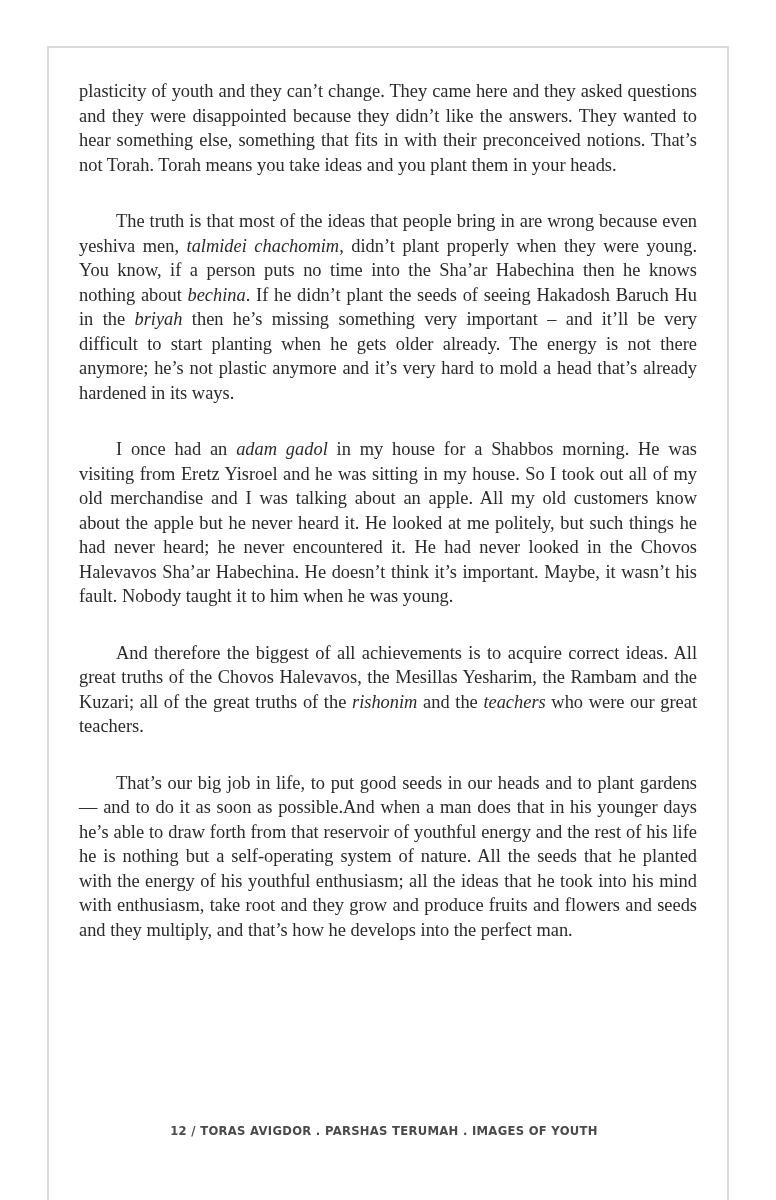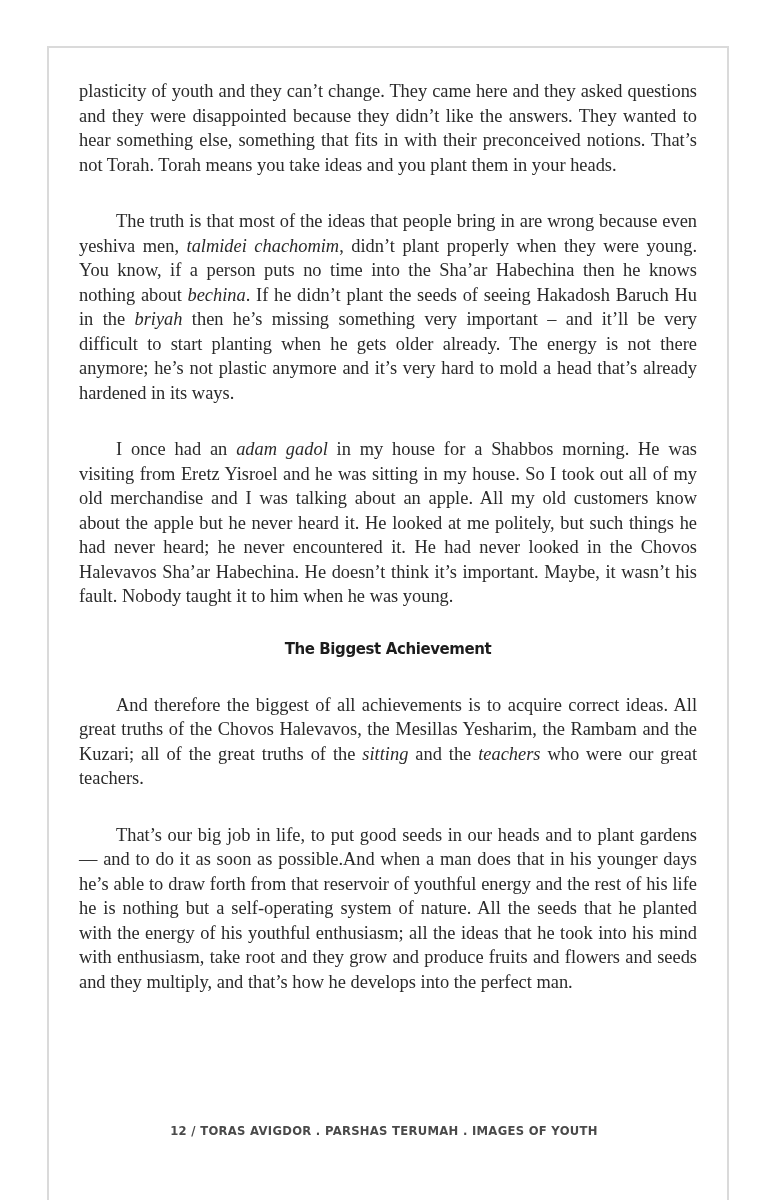--- a/index.html
+++ b/index.html
@@ -79,25 +79,24 @@
       <span>plasticity of youth and they can’t change. They came here and they asked questions and they were disappointed because they didn’t like the answers. They wanted to hear something else, something that fits in with their preconceived notions. That’s not Torah. Torah means you take ideas and you plant them in your heads.</span>
     </p>
     <p class="para indent">
       <span>The truth is that most of the ideas that people bring in are wrong because even yeshiva men, </span><em>talmidei chachomim</em><span>, didn’t plant properly when they were young. You know, if a person puts no time into the Sha’ar Habechina then he knows nothing about </span><em>bechina</em><span>. If he didn’t plant the seeds of seeing Hakadosh Baruch Hu in the </span><em>briyah</em><span> then he’s missing something very important – and it’ll be very difficult to start planting when he gets older already. The energy is not there anymore; he’s not plastic anymore and it’s very hard to mold a head that’s already hardened in its ways.</span>
     </p>
     <p class="para indent">
       <span>I once had an </span><em>adam gadol</em><span> in my house for a Shabbos morning. He was visiting from Eretz Yisroel and he was sitting in my house. So I took out all of my old merchandise and I was talking about an apple. All my old customers know about the apple but he never heard it. He looked at me politely, but such things he had never heard; he never encountered it. He had never looked in the Chovos Halevavos Sha’ar Habechina. He doesn’t think it’s important. Maybe, it wasn’t his fault. Nobody taught it to him when he was young.</span>
     </p>
   </div>
 
-  <h2 class="heading">The Biggest Achievement</h2>
 
   <div>
     <p class="para indent">
-      <span>And therefore the biggest of all achievements is to acquire correct ideas. All great truths of the Chovos Halevavos, the Mesillas Yesharim, the Rambam and the Kuzari; all of the great truths of the </span><em>sitting</em><span> and the </span><em>teachers</em><span> who were our great teachers.</span>
+      <span>And therefore the biggest of all achievements is to acquire correct ideas. All great truths of the Chovos Halevavos, the Mesillas Yesharim, the Rambam and the Kuzari; all of the great truths of the </span><em>rishonim</em><span> and the </span><em>teachers</em><span> who were our great teachers.</span>
     </p>
     <p class="para indent">
       <span>That’s our big job in life, to put good seeds in our heads and to plant gardens — and to do it as soon as possible.And when a man does that in his younger days he’s able to draw forth from that reservoir of youthful energy and the rest of his life he is nothing but a self-operating system of nature. All the seeds that he planted with the energy of his youthful enthusiasm; all the ideas that he took into his mind with enthusiasm, take root and they grow and produce fruits and flowers and seeds and they multiply, and that’s how he develops into the perfect man.</span>
     </p>
   </div>
 </div>
 
 <div class="footer">12 / TORAS AVIGDOR . PARSHAS TERUMAH . IMAGES OF YOUTH</div>
 
 </body></html>

